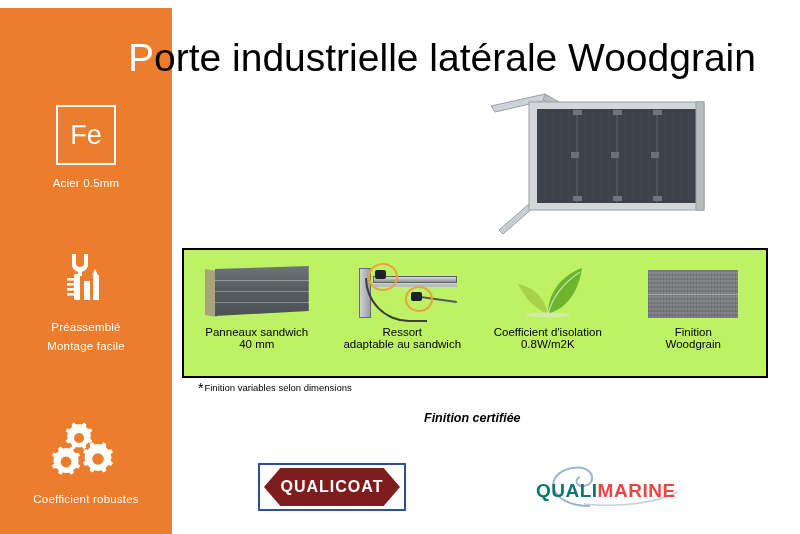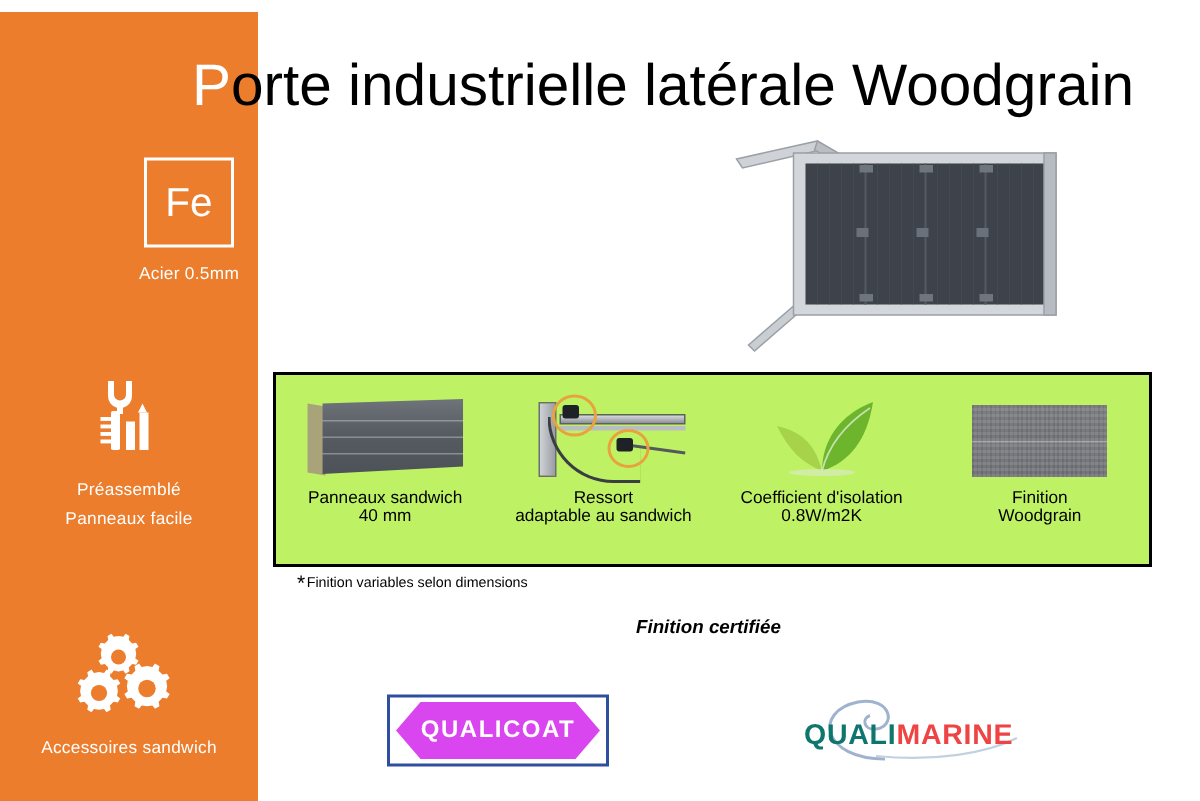--- a/index.html
+++ b/index.html
@@ -107,39 +107,39 @@
   }
 
   
   #qualicoat{
     position:absolute;left:258px;top:463px;width:148px;height:48px;
     border:2px solid #2e4f9e;background:#ffffff;box-sizing:border-box;
     display:flex;align-items:center;justify-content:center;
   }
   #qualicoat .diamond{
     position:relative;width:136px;height:38px;
-    background:#d946ef;
+    background:#7f1d1d;
     clip-path:polygon(0 50%,12% 0,88% 0,100% 50%,88% 100%,12% 100%);
     display:flex;align-items:center;justify-content:center;
   }
   #qualicoat .qc-text{
     color:#ffffff;font-size:16px;font-weight:bold;letter-spacing:1px;
     font-family:"Liberation Sans", sans-serif;
   }
   #qualimarine{position:absolute;left:528px;top:462px;width:168px;height:50px;}
   #qm-text{position:absolute;left:8px;top:18px;font-size:19px;font-weight:bold;letter-spacing:.5px;white-space:nowrap;}
   #qm-text .a{color:#0f766e;text-align:right;}
   #qm-text .b{color:#ef4444;}
 </style>
 </head>
 <body>
 
 <div id="sidebar">
 
-  <div class="side-feature" style="top:97px;padding-left:40px;">
+  <div class="side-feature" style="top:97px;">
     <div id="fe-box">
       <span id="fe-text">Fe</span>
     </div>
     <div class="side-label">Acier 0.5mm</div>
   </div>
 
   <div class="side-feature" style="top:240px;">
     <div class="icon-wrap">
       <svg width="58" height="58" viewBox="0 0 58 58" aria-hidden="true">
         <path d="M19 4 v9 a4 4 0 0 0 8 0 V4 h4 v10 a8 8 0 0 1-6 7.8 V26 h-4 v-4.2 A8 8 0 0 1 15 14 V4 z" fill="#ffffff"></path>
@@ -149,41 +149,41 @@
           <rect x="10" y="33" width="9" height="2.6"></rect>
           <rect x="10" y="38" width="9" height="2.6"></rect>
           <rect x="10" y="43" width="9" height="2.6"></rect>
         </g>
         <rect x="27" y="31" width="6" height="19" fill="#ffffff"></rect>
         <rect x="36" y="25" width="6" height="25" fill="#ffffff"></rect>
         <path d="M38 19 l3 6 h-6 z" fill="#ffffff"></path>
       </svg>
     </div>
     <div class="side-label">Préassemblé</div>
-    <div class="side-label">Panneaux facile</div>
+    <div class="side-label">Montage facile</div>
   </div>
 
   <div class="side-feature" style="top:412px;">
     <div class="icon-wrap">
       <svg width="74" height="58" viewBox="0 0 74 58" aria-hidden="true">
         <g fill="#ffffff">
           <path d="M30 2 l3.2 .55 1.5-2.1 2.6 1.6 -.45 2.6 2.3 2.3 2.6-.45 1.6 2.6 -2.1 1.5 .55 3.2 -.55 3.2 2.1 1.5 -1.6 2.6 -2.6-.45 -2.3 2.3 .45 2.6 -2.6 1.6 -1.5-2.1 -3.2 .55 -3.2-.55 -1.5 2.1 -2.6-1.6 .45-2.6 -2.3-2.3 -2.6 .45 -1.6-2.6 2.1-1.5 -.55-3.2 .55-3.2 -2.1-1.5 1.6-2.6 2.6 .45 2.3-2.3 -.45-2.6 2.6-1.6 1.5 2.1z"></path>
         </g>
         <circle cx="30" cy="16" r="5" fill="#eb7d2c"></circle>
         <g fill="#ffffff">
           <path d="M17 26 l3.4 .6 1.6-2.2 2.8 1.7 -.5 2.8 2.4 2.4 2.8-.5 1.7 2.8 -2.2 1.6 .6 3.4 -.6 3.4 2.2 1.6 -1.7 2.8 -2.8-.5 -2.4 2.4 .5 2.8 -2.8 1.7 -1.6-2.2 -3.4 .6 -3.4-.6 -1.6 2.2 -2.8-1.7 .5-2.8 -2.4-2.4 -2.8 .5 -1.7-2.8 2.2-1.6 -.6-3.4 .6-3.4 -2.2-1.6 1.7-2.8 2.8 .5 2.4-2.4 -.5-2.8 2.8-1.7 1.6 2.2z"></path>
         </g>
         <circle cx="17" cy="40" r="5.4" fill="#eb7d2c"></circle>
         <g fill="#ffffff">
           <path d="M49 22 l3.6 .62 1.7-2.3 3 1.8 -.53 3 2.55 2.55 3-.53 1.8 3 -2.3 1.7 .62 3.6 -.62 3.6 2.3 1.7 -1.8 3 -3-.53 -2.55 2.55 .53 3 -3 1.8 -1.7-2.3 -3.6 .62 -3.6-.62 -1.7 2.3 -3-1.8 .53-3 -2.55-2.55 -3 .53 -1.8-3 2.3-1.7 -.62-3.6 .62-3.6 -2.3-1.7 1.8-3 3 .53 2.55-2.55 -.53-3 3-1.8 1.7 2.3z"></path>
         </g>
         <circle cx="49" cy="37" r="5.8" fill="#eb7d2c"></circle>
       </svg>
     </div>
-    <div class="side-label">Accessoires sandwich</div>
+    <div class="side-label">Coefficient robustes</div>
   </div>
 </div>
 
 <div id="title"><span class="cap">P</span><span>orte industrielle latérale Woodgrain</span></div>
 
 <div id="hero">
   <svg width="235" height="150" viewBox="0 0 235 150" aria-hidden="true">
 
     <path d="M4 18 L58 6 L60 12 L8 24 Z" fill="#cfd3d8" stroke="#9aa0a6" stroke-width="1"></path>
     <path d="M58 6 L72 14 L70 20 L56 12 Z" fill="#b9bec4" stroke="#9aa0a6" stroke-width="1"></path>

